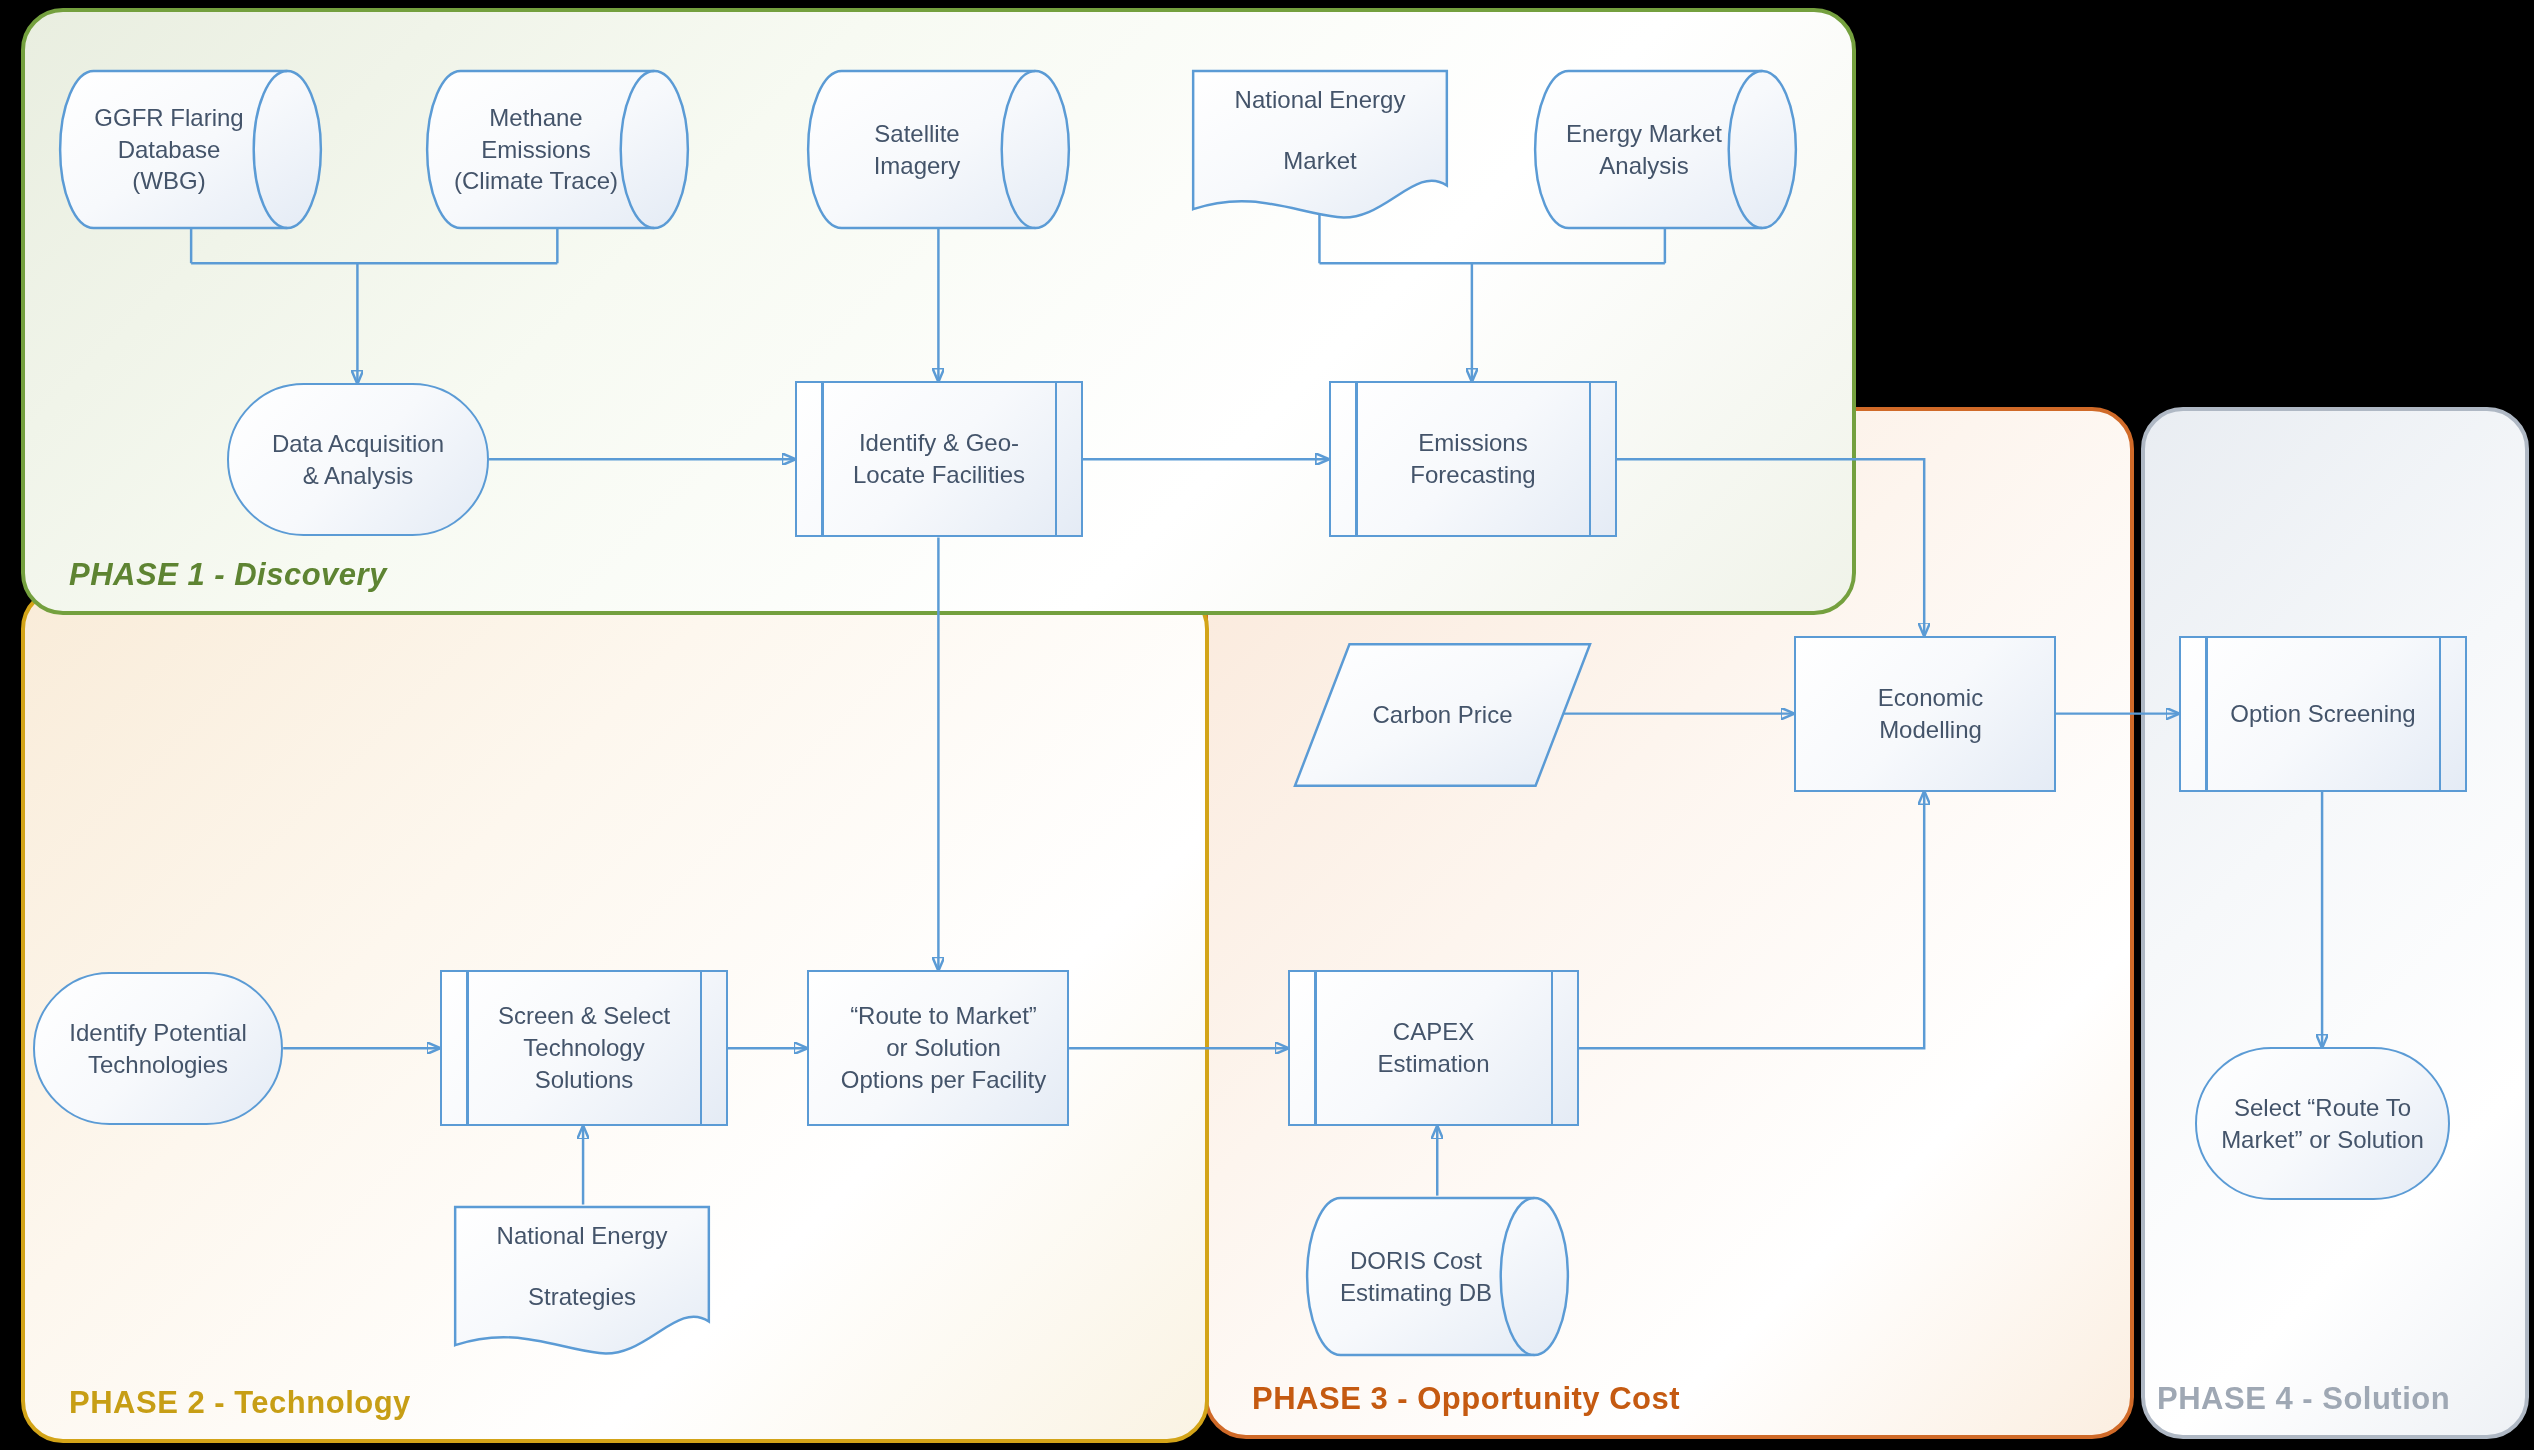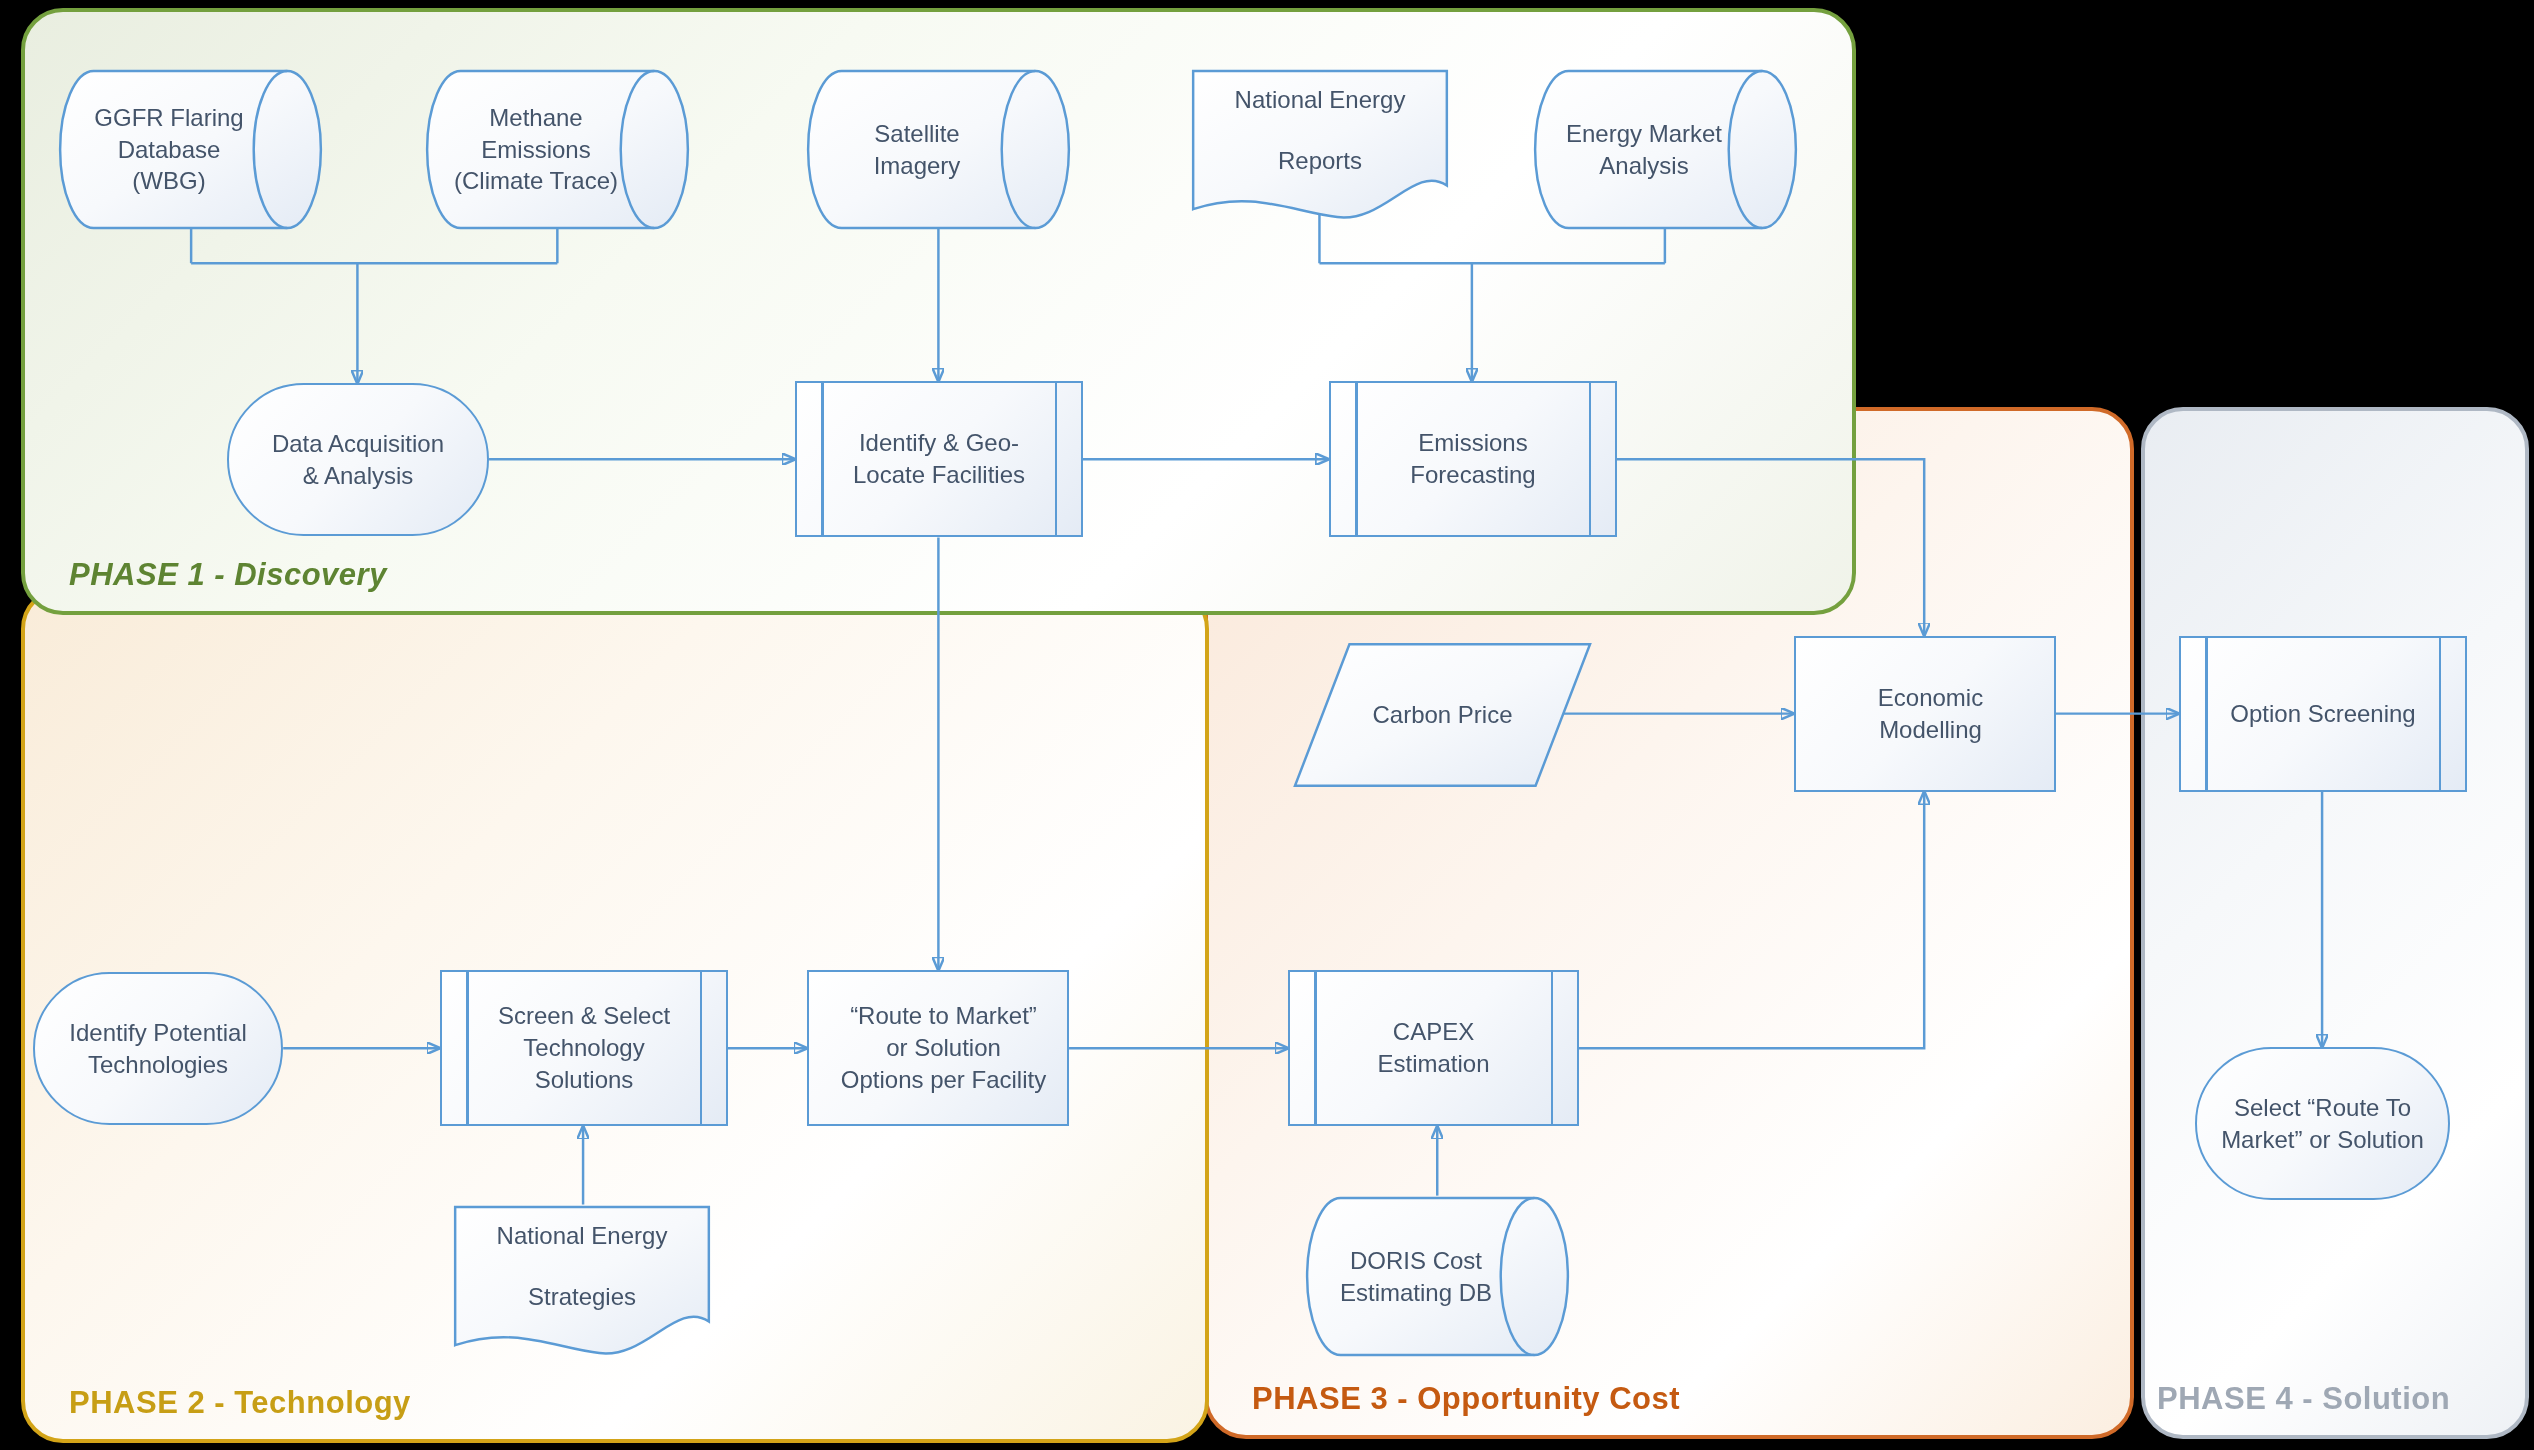--- a/index.html
+++ b/index.html
@@ -130,21 +130,21 @@
       <div>Imagery</div>
     </div>
   </div>
 
   <div class="node doc" style="left:1191px;top:69px;width:258px;height:153px">
     <svg class="shape-svg" width="258" height="153" viewBox="0 0 261 155">
       <path d="M 2,2 L 259,2 L 259,118 C 226,96 196,156 148,150 C 104,145 62,122 2,142 Z" fill="url(#shapeGrad)" stroke="#5B9BD5" stroke-width="2.5"></path>
     </svg>
     <div class="txt">
       <div>National Energy</div>
-      <div>Reports</div>
+      <div>Market</div>
     </div>
   </div>
 
   <div class="node cyl" style="left:1533px;top:69px;width:265px;height:161px">
     <svg class="shape-svg" width="265" height="161" viewBox="0 0 268 163">
       <path d="M 36,2 L 232,2 A 34,79.5 0 0 1 232,161 L 36,161 A 34,79.5 0 0 1 36,2 Z" fill="url(#shapeGrad)" stroke="#5B9BD5" stroke-width="2.5"></path>
       <path d="M 232,2 A 34,79.5 0 0 0 232,161" fill="none" stroke="#5B9BD5" stroke-width="2.5"></path>
     </svg>
     <div class="txt">
       <div>Energy Market</div>

